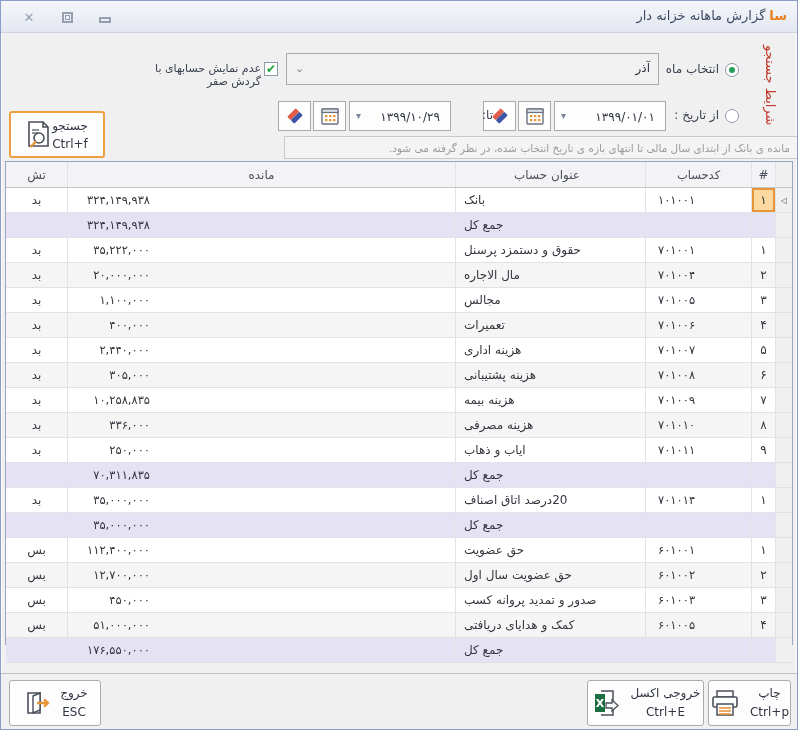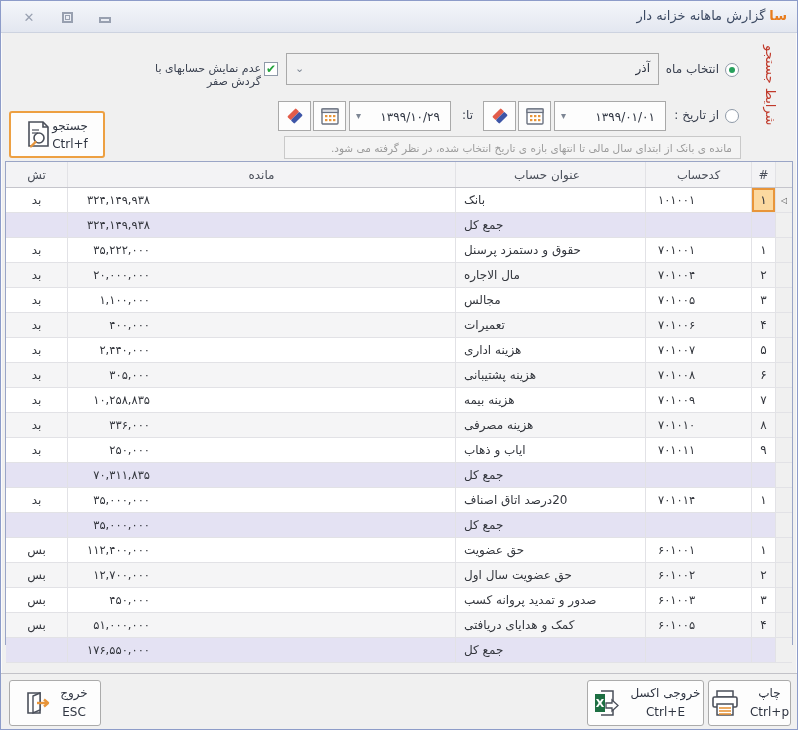--- a/index.html
+++ b/index.html
@@ -39,32 +39,32 @@
                 color:#23a33b; font-size:12px; line-height:13px; text-align:center; font-weight:bold; }
   .zero-label { left:128px; top:61px; right:auto; width:132px; text-align:right; white-space:normal; line-height:1.2; font-size:11px; }
 
   .from-radio { right:58px; top:108px; }
   .from-label { right:78px; top:107px; }
   .datefield { position:absolute; top:100px; height:30px; background:#fdfdfd; border:1px solid #a9a9a9; }
   .datefield .dval { position:absolute; right:10px; top:8px; font-size:12px; color:#2f3542; direction:ltr; letter-spacing:1px; }
   .datefield .dchev { position:absolute; left:6px; top:8px; color:#7d8694; font-size:10px; }
   .df-from { left:553px; width:112px; }
   .df-to { left:348px; width:102px; }
-  .to-label { right:324px; top:107px; }
+  .to-label { right:304px; top:107px; }
   .sqbtn { position:absolute; top:100px; width:33px; height:30px; background:#fdfdfd; border:1px solid #a9a9a9;
            display:flex; align-items:center; justify-content:center; cursor:pointer; }
   .cal-from { left:517px; } .erase-from { left:482px; }
   .cal-to { left:312px; } .erase-to { left:277px; }
 
   .search-btn { position:absolute; left:8px; top:110px; width:96px; height:47px; background:#fdfdfd;
                 border:2px solid #eda042; border-radius:3px; display:flex; align-items:center; justify-content:center;
                 cursor:pointer; }
   .search-btn .txt { text-align:center; font-size:12px; color:#2f3542; line-height:1.5; }
 
-  .note-box { position:absolute; left:283px; top:135px; width:457px; height:23px; background:#f4f4f4;
+  .note-box { position:absolute; left:283px; top:135px; width:515px; height:23px; background:#f4f4f4;
               border:1px solid #c9c9c9; display:flex; align-items:center; }
   .note-box span { direction:rtl; width:100%; padding-right:8px; font-size:10.5px; color:#9b9b9b; }
 
   
   .table { position:absolute; left:4px; top:160px; width:788px; height:484px; background:#fff; border:1px solid #9aa5c6; }
   .trow { display:flex; height:25px; border-bottom:1px solid #e2e2e6; }
   .thead { height:26px; background:#f3f3f5; border-bottom:1px solid #c5c5cc; }
   .cell { height:100%; border-right:1px solid #e2e2e6; display:flex; align-items:center; font-size:12px; color:#33363d; }
   .thead .cell { justify-content:center; color:#4a4f5a; }
   .c-status { width:62px; justify-content:center; }

